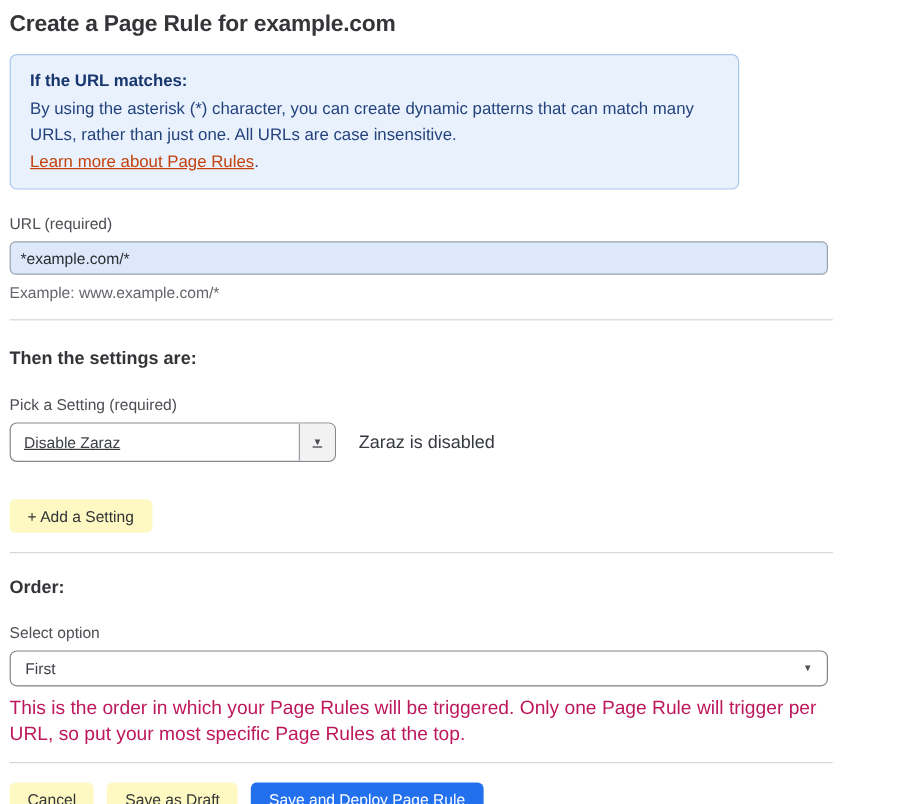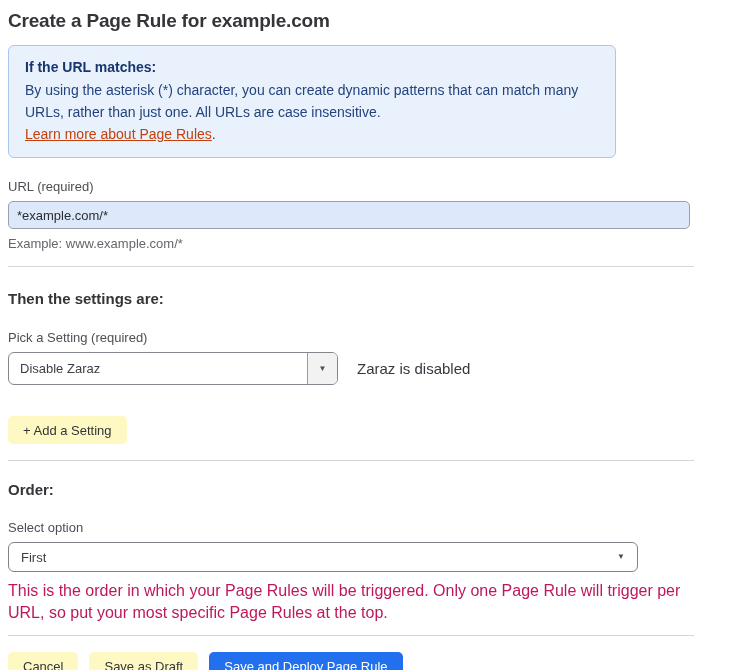--- a/index.html
+++ b/index.html
@@ -92,29 +92,30 @@
     color: #333538;
     line-height: 18px;
   }
 
   .setting-row {
     margin-top: 6px;
     display: flex;
     align-items: center;
   }
   .setting-select {
-    width: 330px;
+    width: 272px;
     height: 33px;
     border: 1px solid #83888e;
     border-radius: 6px;
     background: #ffffff;
     display: flex;
     align-items: stretch;
     overflow: hidden;
     cursor: pointer;
+    text-decoration: underline;
   }
   .setting-select-value {
     flex: 1;
     display: flex;
     align-items: center;
     padding-left: 11px;
     font-size: 13px;
     color: #3c3f44;
   }
   .setting-select-arrowbox {
@@ -149,21 +150,21 @@
     cursor: pointer;
     white-space: nowrap;
   }
   .btn-gray { background: #fef9c3; color: #333538; }
   .btn-primary { background: #2270ed; color: #ffffff; }
 
   .add-setting-btn { margin-top: 31px; }
 
   .order-select {
     margin-top: 6px;
-    width: 630px;
+    width: 682px;
     height: 30px;
     border: 1px solid #7e838a;
     border-radius: 6px;
     background: #ffffff;
     display: flex;
     align-items: center;
     justify-content: space-between;
     padding: 0 12px;
     cursor: pointer;
   }

